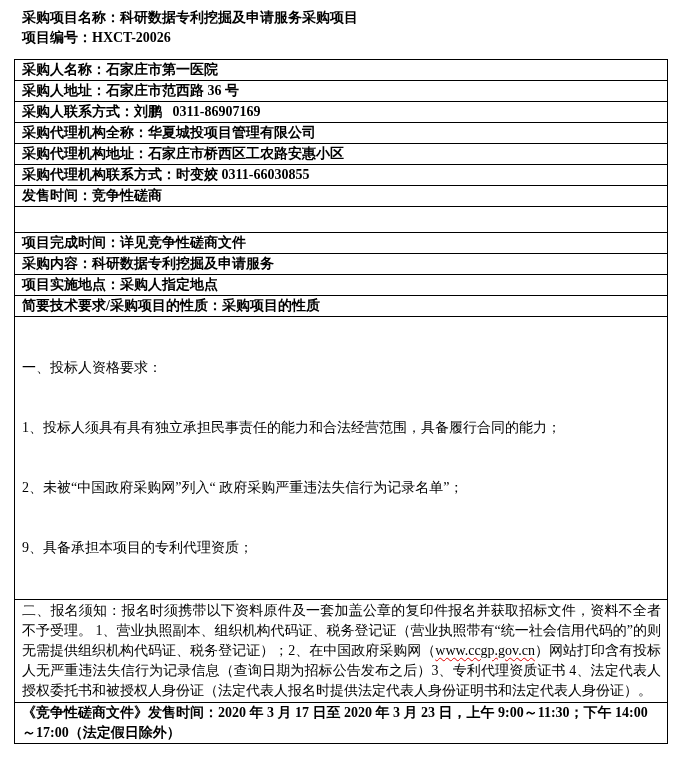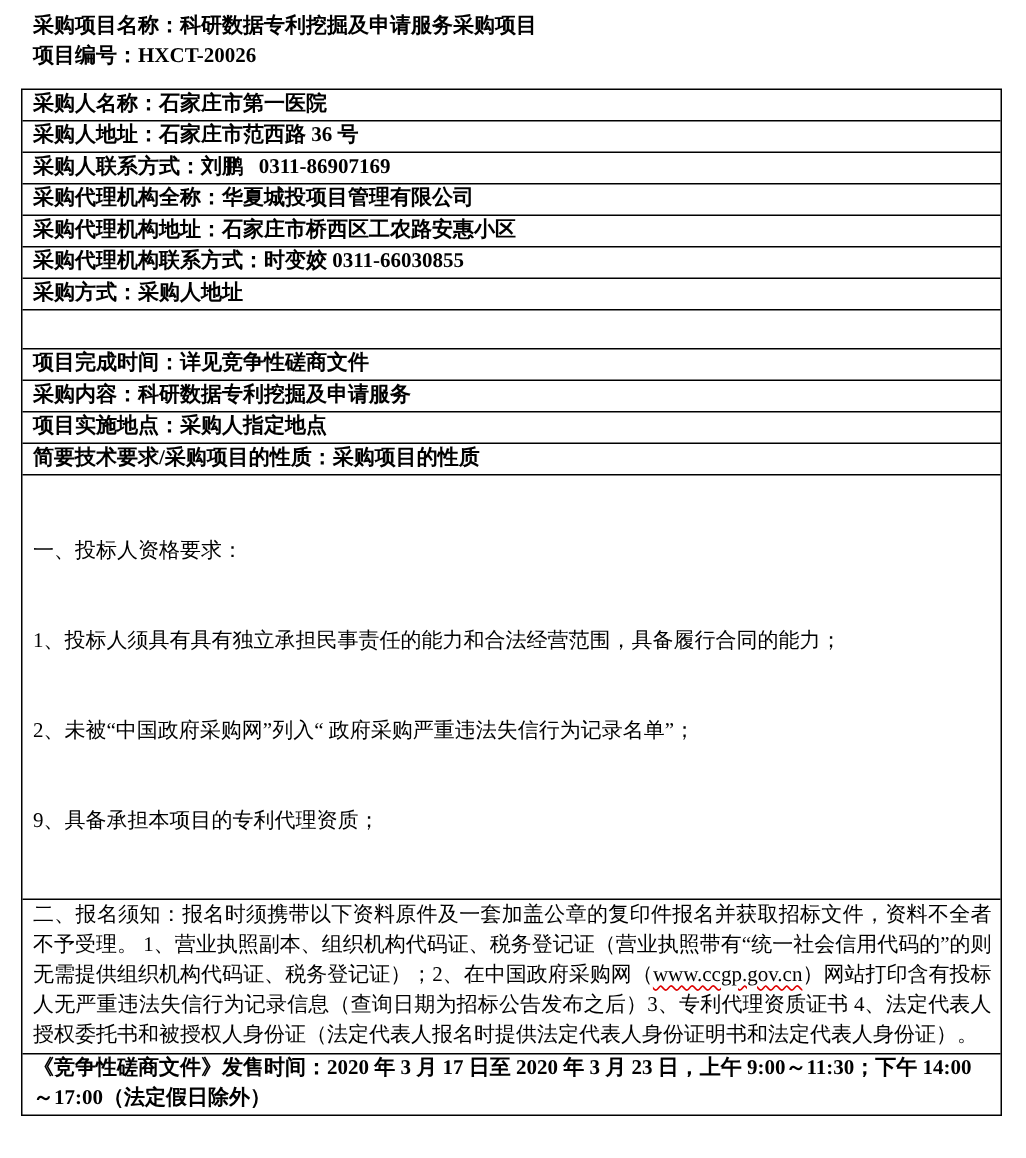--- a/index.html
+++ b/index.html
@@ -75,21 +75,21 @@
     <span class="proj-no">项目编号：HXCT-20026</span>
   </div>
 
   <div class="tbl">
     <div class="row">采购人名称：石家庄市第一医院</div>
     <div class="row">采购人地址：石家庄市范西路 36 号</div>
     <div class="row">采购人联系方式：刘鹏   0311-86907169</div>
     <div class="row">采购代理机构全称：华夏城投项目管理有限公司</div>
     <div class="row">采购代理机构地址：石家庄市桥西区工农路安惠小区</div>
     <div class="row">采购代理机构联系方式：时变姣 0311-66030855</div>
-    <div class="row">采购方式：采购人地址</div>
+    <div class="row">发售时间：竞争性磋商</div>
 
     <div class="row empty"></div>
 
     <div class="row">项目完成时间：详见竞争性磋商文件</div>
     <div class="row">采购内容：科研数据专利挖掘及申请服务</div>
     <div class="row">项目实施地点：采购人指定地点</div>
     <div class="row">简要技术要求/采购项目的性质：采购项目的性质</div>
 
     <div class="row block">
       <div class="pline">一、投标人资格要求：</div>

